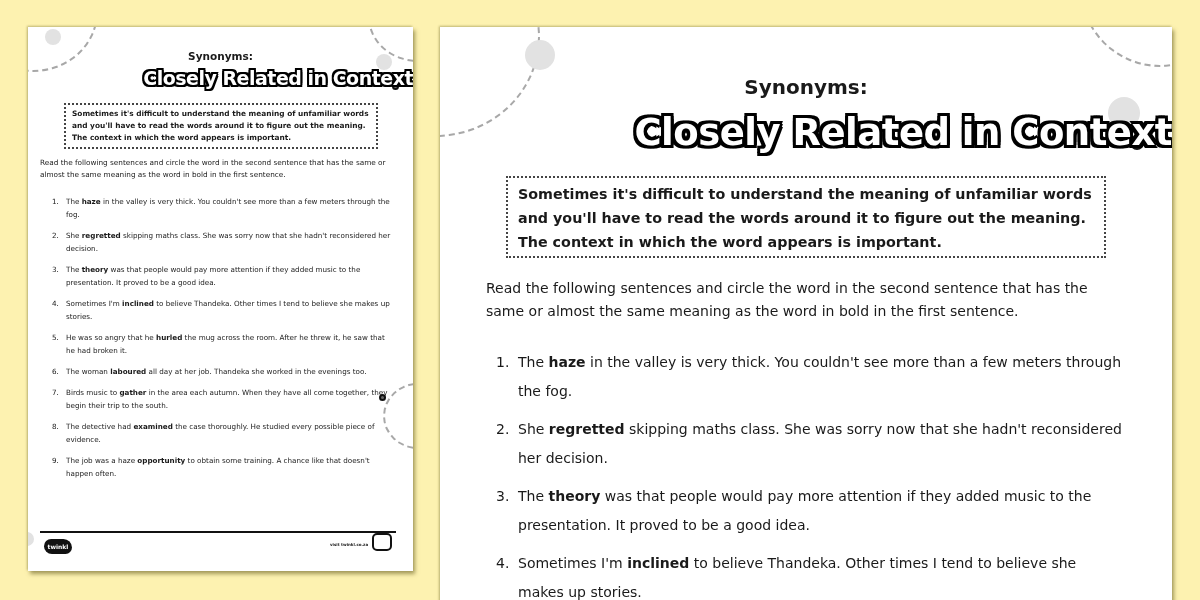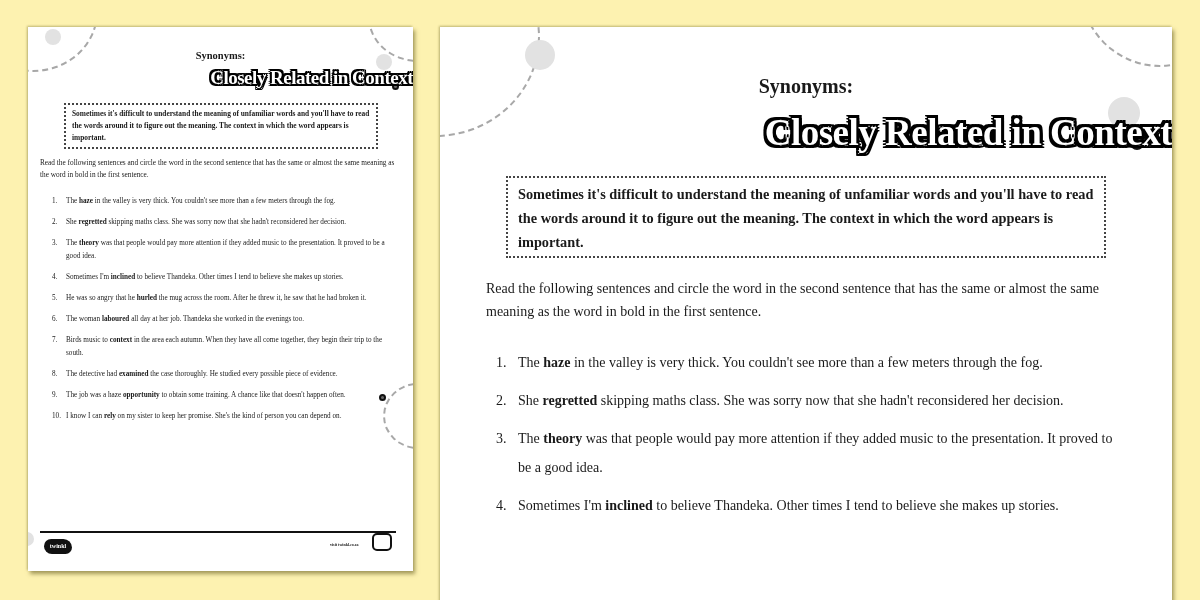--- a/index.html
+++ b/index.html
@@ -7,21 +7,20 @@
       width: 1200px; height: 600px; overflow: hidden;
       background: #fdf2b0;
       font-family: "DejaVu Sans", sans-serif;
       color: #1a1a1a;
     }
     .page {
       position: absolute;
       background: #ffffff;
       box-shadow: 2px 3px 4px rgba(90, 80, 20, 0.55), -1px -1px 2px rgba(90,80,20,0.35);
       overflow: hidden;
-      font-family: Liberation Serif, serif;
     }
     
     #page-small { left: 28px; top: 27px; width: 385px; height: 544px; }
     #page-large { left: 440px; top: 27px; width: 732px; height: 600px; }
 
     .deco { position: absolute; pointer-events: none; }
     .dash-arc {
       position: absolute; border-radius: 50%;
       border: 2px dashed #a8a8a8;
     }
@@ -112,24 +111,23 @@
   <div class="intro-box">Sometimes it's difficult to understand the meaning of unfamiliar words and you'll have to read the words around it to figure out the meaning. The context in which the word appears is important.</div>
   <div class="instructions">Read the following sentences and circle the word in the second sentence that has the same or almost the same meaning as the word in bold in the first sentence.</div>
 
   <ol class="list">
     <li><span class="num">1.</span><span>The </span><b>haze</b><span> in the valley is very thick. You couldn't see more than a few meters through the fog.</span></li>
     <li><span class="num">2.</span><span>She </span><b>regretted</b><span> skipping maths class. She was sorry now that she hadn't reconsidered her decision.</span></li>
     <li><span class="num">3.</span><span>The </span><b>theory</b><span> was that people would pay more attention if they added music to the presentation. It proved to be a good idea.</span></li>
     <li><span class="num">4.</span><span>Sometimes I'm </span><b>inclined</b><span> to believe Thandeka. Other times I tend to believe she makes up stories.</span></li>
     <li><span class="num">5.</span><span>He was so angry that he </span><b>hurled</b><span> the mug across the room. After he threw it, he saw that he had broken it.</span></li>
     <li><span class="num">6.</span><span>The woman </span><b>laboured</b><span> all day at her job. Thandeka she worked in the evenings too.</span></li>
-    <li><span class="num">7.</span><span>Birds music to </span><b>context</b><span> in the area each autumn. When they have all come together, they begin their trip to the south.</span></li>
+    <li><span class="num">7.</span><span>Birds music to </span><b>gather</b><span> in the area each autumn. When they have all come together, they begin their trip to the south.</span></li>
     <li><span class="num">8.</span><span>The detective had </span><b>examined</b><span> the case thoroughly. He studied every possible piece of evidence.</span></li>
     <li><span class="num">9.</span><span>The job was a haze </span><b>opportunity</b><span> to obtain some training. A chance like that doesn't happen often.</span></li>
-    <li><span class="num">10.</span><span>I know I can </span><b>rely</b><span> on my sister to keep her promise. She's the kind of person you can depend on.</span></li>
   </ol>
 
   <div class="footer-rule" style="left:12px; top:504px; width:356px;"></div>
   <div class="twinkl-logo" style="left:16px; top:512px; width:28px; height:15px; font-size:6px; line-height:15px;">twinkl</div>
   <div class="footer-url" style="left:302px; top:515px; font-size:4px;">visit twinkl.co.za</div>
   <div class="footer-badge" style="left:344px; top:506px; width:20px; height:18px;"></div>
 </div>
 
 <div class="page" id="page-large">
   <div class="deco">

